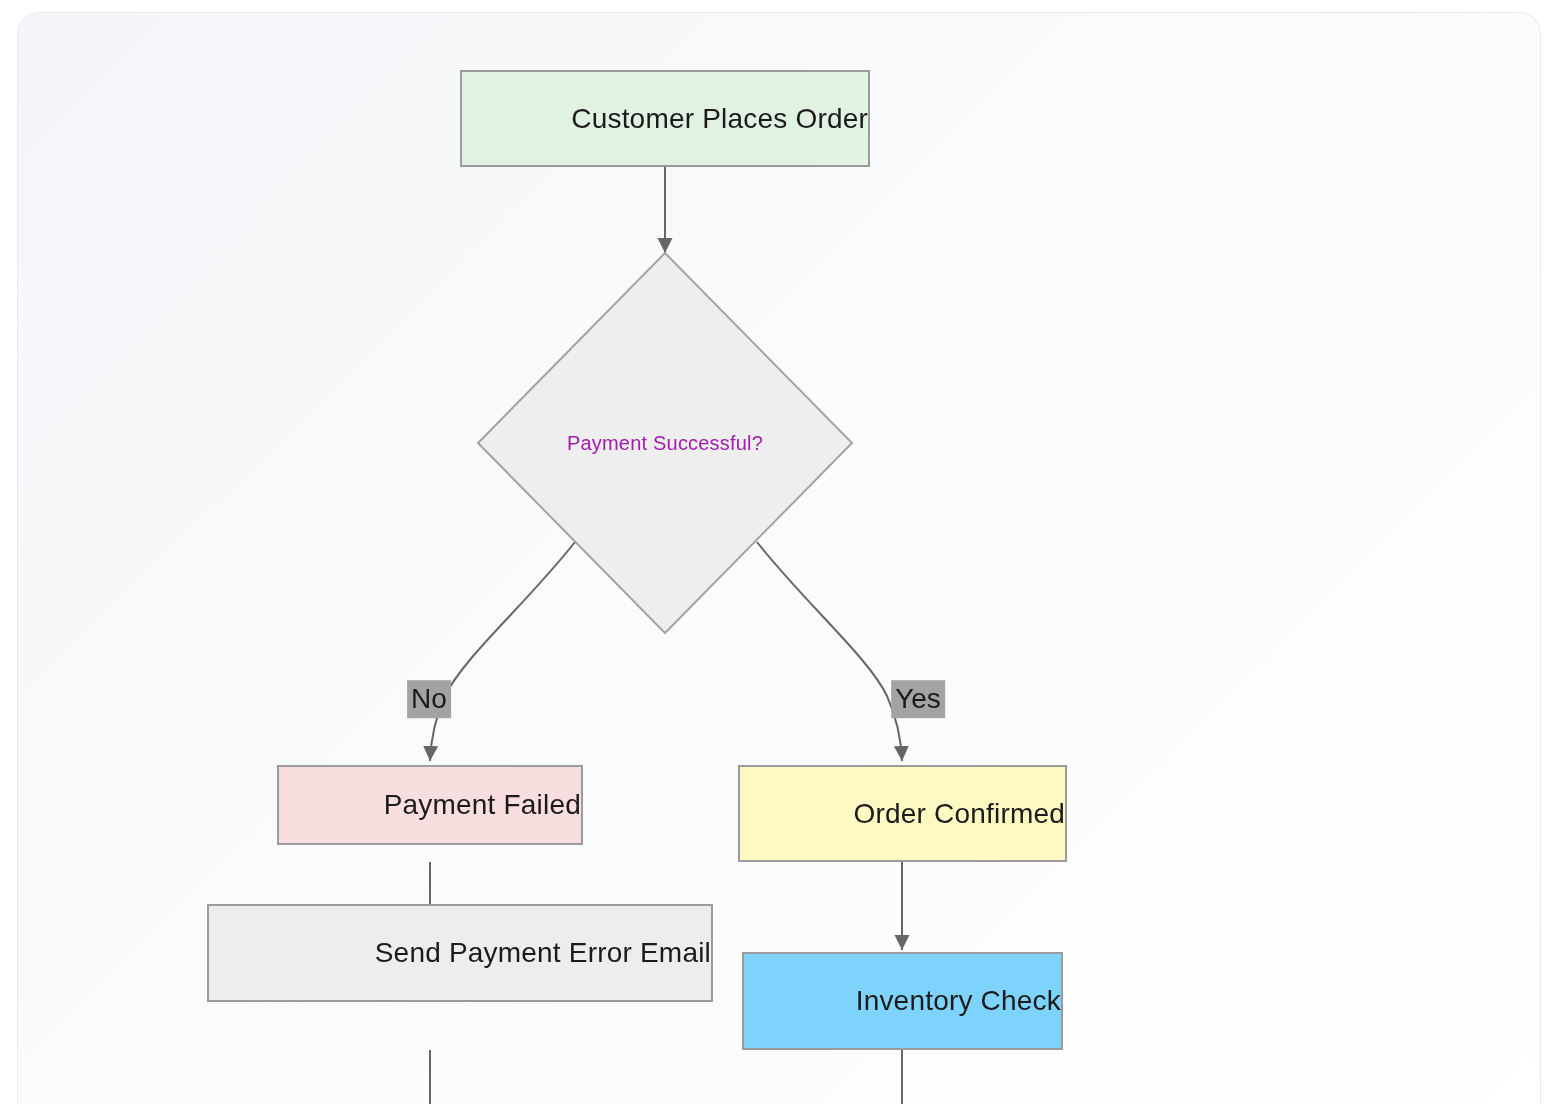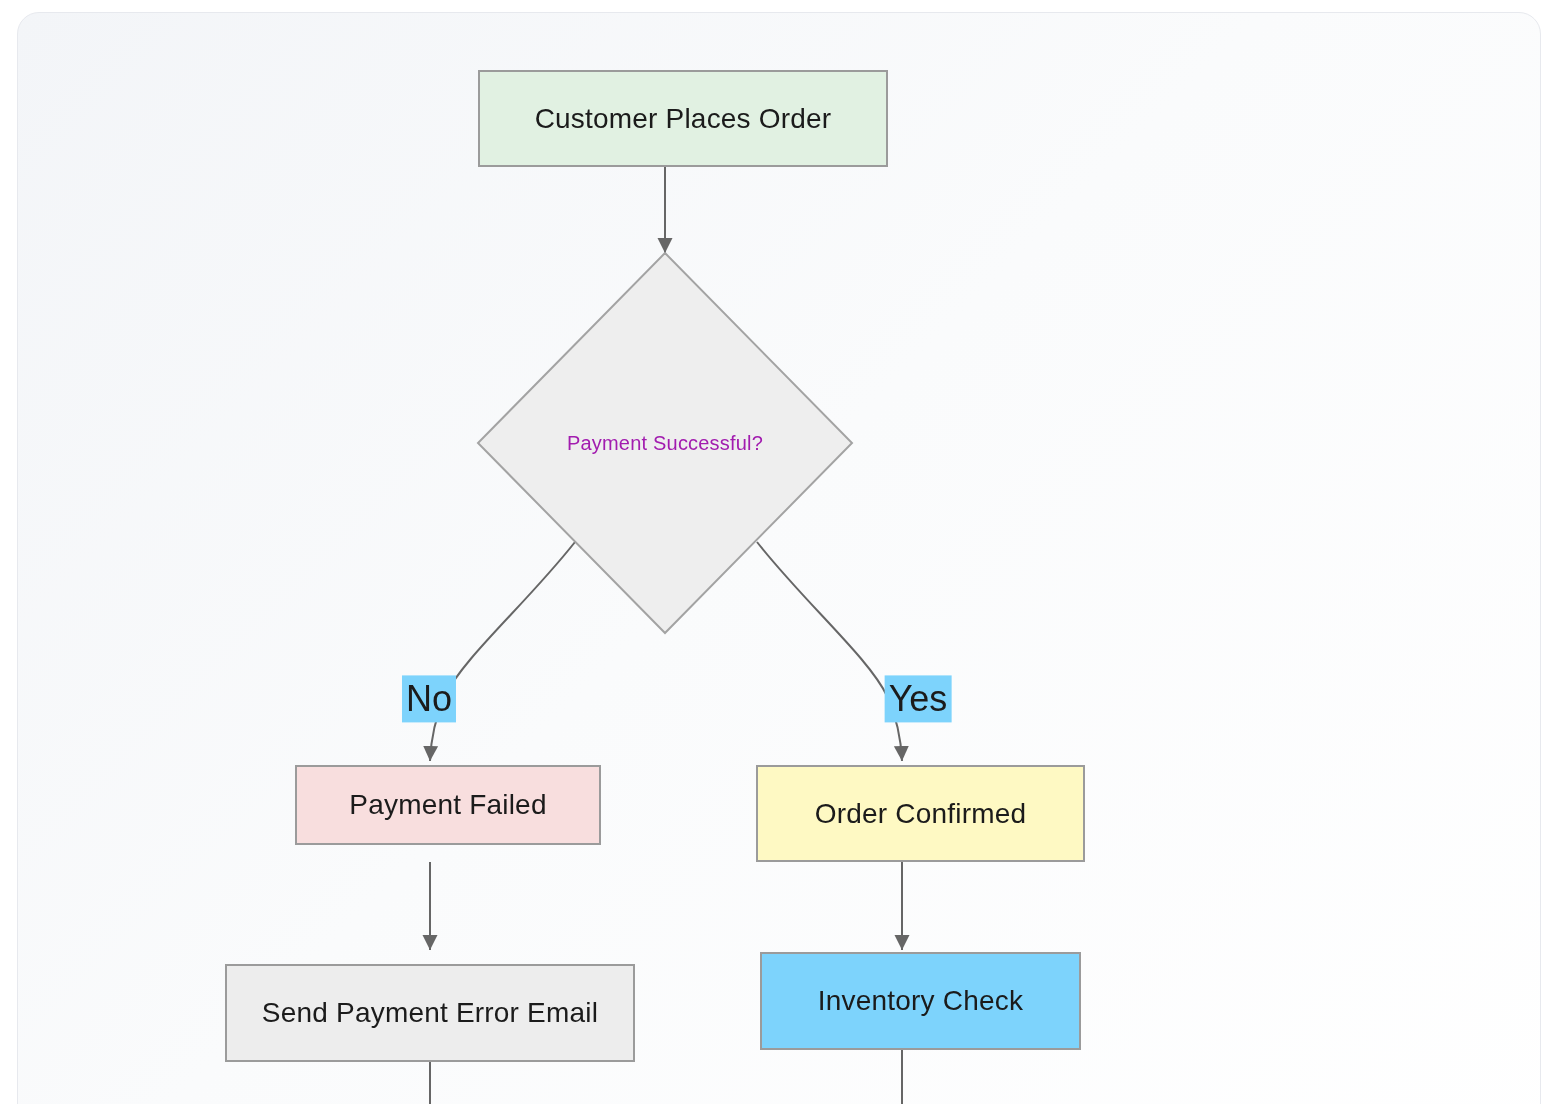--- a/index.html
+++ b/index.html
@@ -26,49 +26,48 @@
     width: 1550px; height: 1104px;
     pointer-events: none;
   }
 
   .node {
     position: absolute;
     box-sizing: border-box;
     border: 2px solid #9b9b9b;
     display: flex;
     align-items: center;
-    justify-content: center;
+    justify-content: flex-end;
     font-size: 28px;
     color: #1b1b1b;
     letter-spacing: 0.2px;
     text-align: center;
-    margin-left: 18px;
   }
   .node-start            { left: 460px; top: 70px;  width: 410px; height: 97px; }
   .node-payment-failed   { left: 277px; top: 765px; width: 306px; height: 80px; }
   .node-order-confirmed  { left: 738px; top: 765px; width: 329px; height: 97px; }
-  .node-send-error-email { left: 207px; top: 964px; width: 410px; height: 98px; }
+  .node-send-error-email { left: 207px; top: 904px; width: 506px; height: 98px; }
   .node-inventory-check  { left: 742px; top: 952px; width: 321px; height: 98px; }
 
   .decision-label {
     position: absolute;
     left: 665px; top: 443px;
     transform: translate(-50%, -50%);
     font-size: 20px;
     color: #a21caf;
     letter-spacing: 0.2px;
     white-space: nowrap;
   }
 
   .edge-label {
     position: absolute;
     transform: translate(-50%, -50%);
-    background: #7dd3fc;
+    background: #a3a3a3;
     padding: 2px 4px;
-    font-size: 36px;
+    font-size: 28px;
     color: #1b1b1b;
     line-height: 1.2;
     white-space: nowrap;
   }
   .edge-label-no  { left: 429px; top: 699px; }
   .edge-label-yes { left: 918px; top: 699px; }
 </style>
 </head>
 <body>
 

